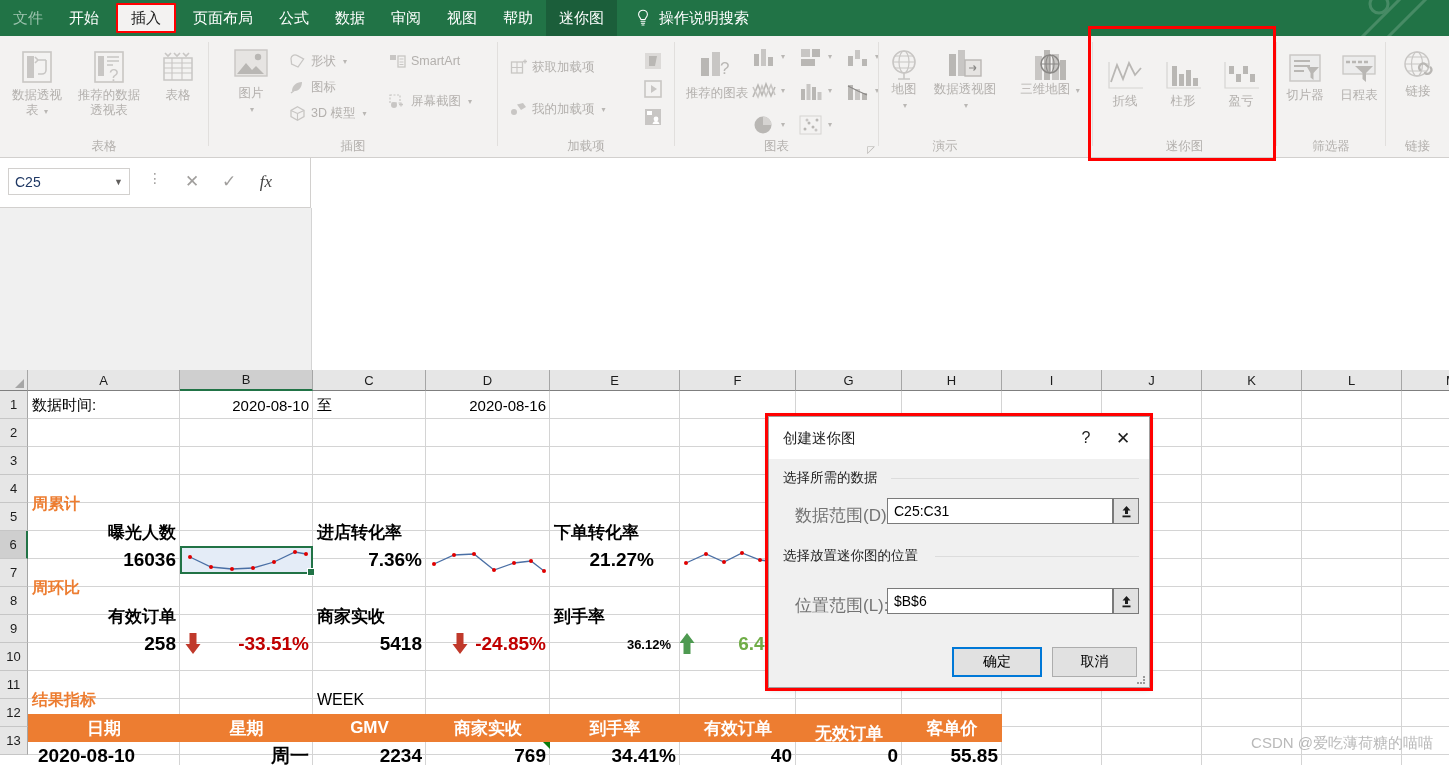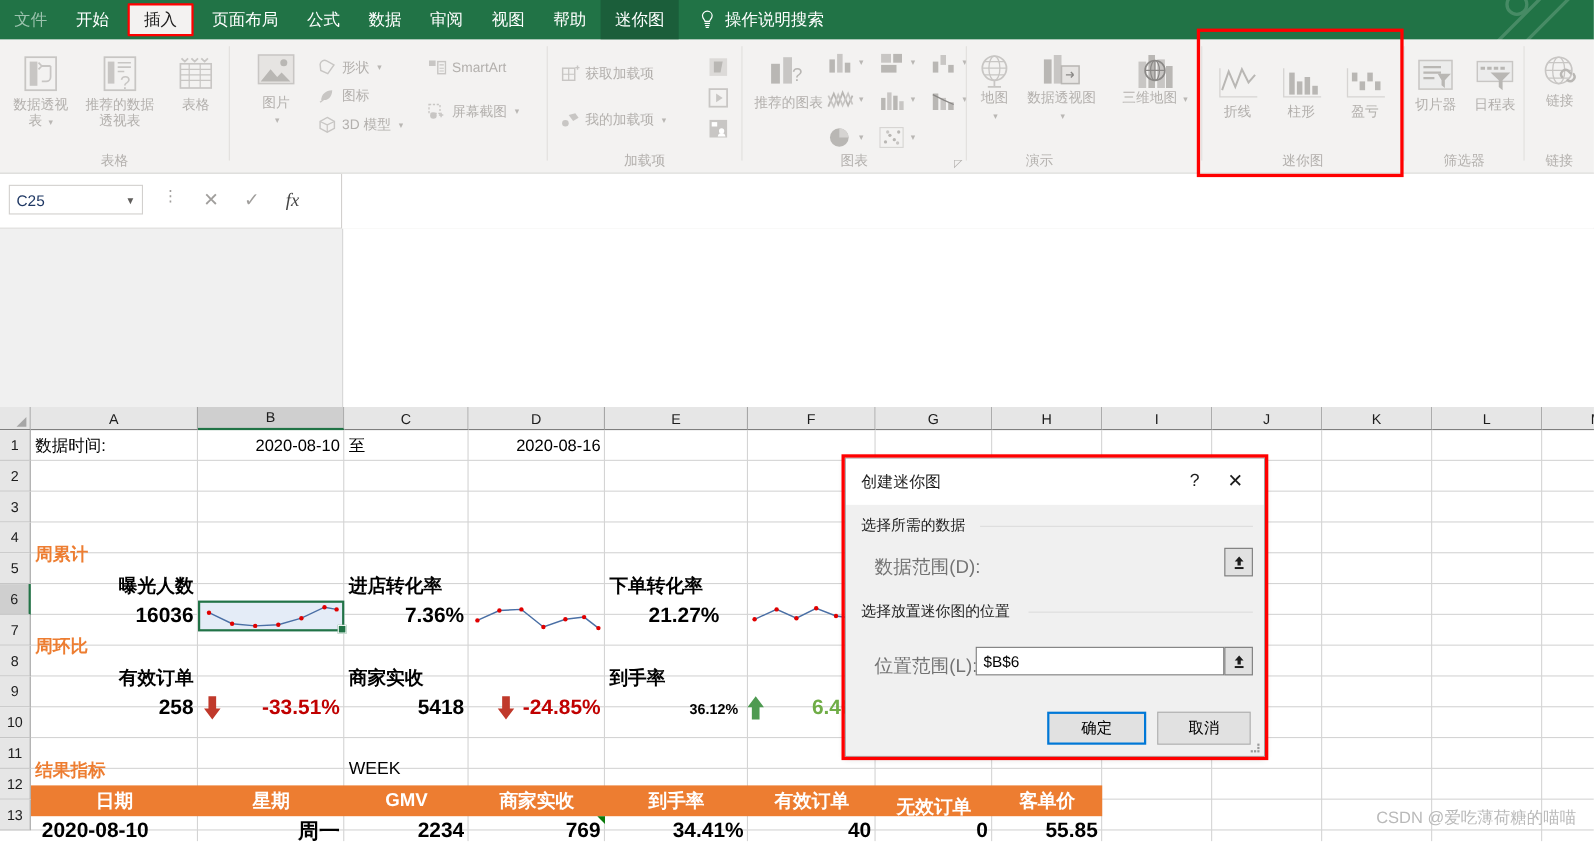--- a/index.html
+++ b/index.html
@@ -286,20 +286,21 @@
         <div class="smitem" style="margin-top:14px;">
           <svg width="17" height="17" viewBox="0 0 17 17">
             <rect x="1" y="2" width="10" height="8" fill="none" stroke="#c8c6c4" stroke-width="1.2" stroke-dasharray="2 1.5"></rect>
             <circle cx="5" cy="12" r="3" fill="#c8c6c4"></circle>
             <path d="M10 11.5h4M12 9.5v4" stroke="#c8c6c4" stroke-width="1.3"></path>
           </svg>
           <span>屏幕截图</span>
           <span class="caret">▾</span>
         </div>
       </div>
+      <div class="glabel">插图</div>
     </div>
     <div class="sep" style="left:497px;"></div>
 
     <div class="grp dis" style="left:498px; width:176px;text-decoration:underline;">
       <div class="smlist" style="left:12px; top:18px;">
         <div class="smitem">
           <svg width="17" height="17" viewBox="0 0 17 17">
             <rect x="1.5" y="3" width="11" height="11" fill="none" stroke="#c8c6c4" stroke-width="1.3"></rect>
             <path d="M7 3v11M1.5 8.5h11" stroke="#c8c6c4" stroke-width="1.1"></path>
             <path d="M13 2.5h4M15 .5v4" stroke="#c8c6c4" stroke-width="1.3"></path>
@@ -728,20 +729,21 @@
       <span class="dlg-x">
         <span>✕</span>
       </span>
     </div>
     <div class="dlg-body">
 
       <div class="grouplbl" style="left:14px; top:10px;">选择所需的数据</div>
       <div class="grouprule" style="left:122px; top:19px; width:248px;"></div>
 
       <div class="flbl" style="left:26px; top:45px;">数据范围(D):</div>
+      <div class="finp" style="left:118px; top:39px; width:226px;">C25:C31</div>
       <div class="picker" style="left:344px; top:39px;">
         <svg width="13" height="13" viewBox="0 0 13 13">
           <path d="M6.5 1 L10.5 5.5 H8 V9 H5 V5.5 H2.5 Z" fill="#1d1d1d"></path>
           <rect x="2.5" y="10.5" width="8" height="1.8" fill="#1d1d1d"></rect>
         </svg>
       </div>
 
       <div class="grouplbl" style="left:14px; top:88px;">选择放置迷你图的位置</div>
       <div class="grouprule" style="left:166px; top:97px; width:204px;"></div>
 

